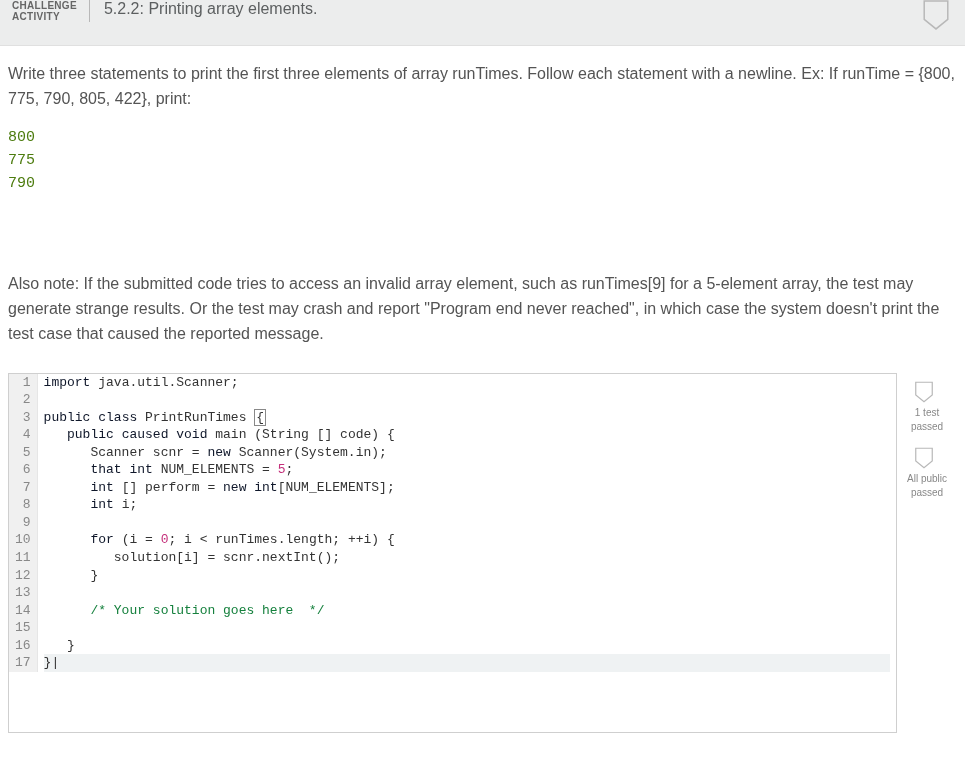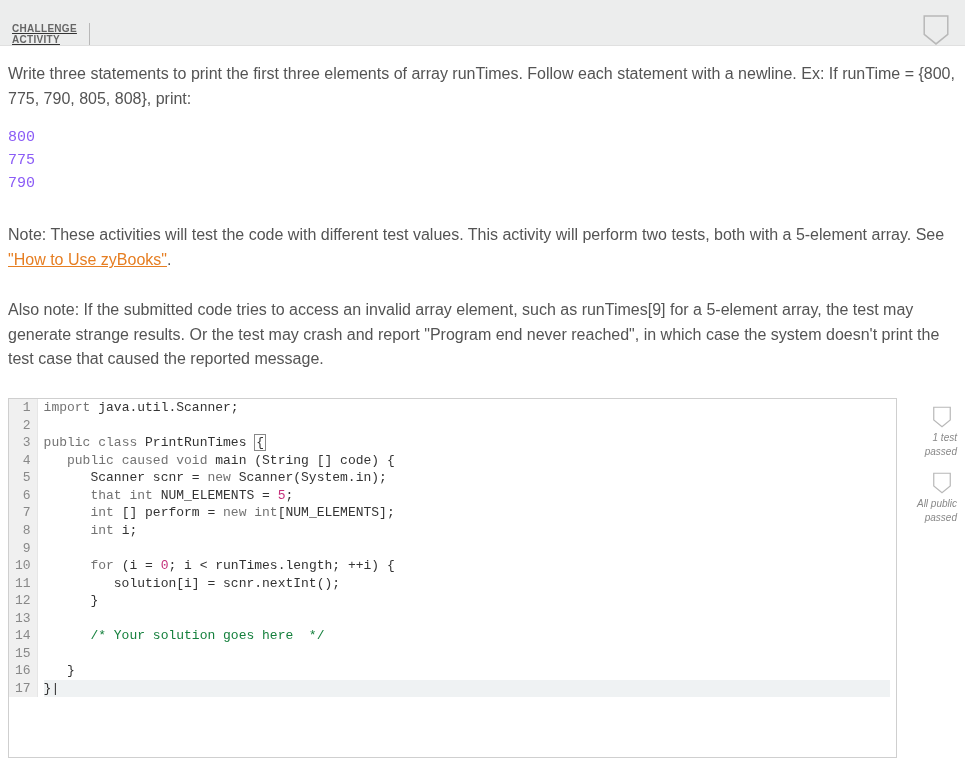--- a/index.html
+++ b/index.html
@@ -8,25 +8,24 @@
     font-family: Arial, Helvetica, sans-serif;
     font-size: 15px;
     color: #333;
     background: #fff;
     width: 965px;
   }
   .header {
     background: #eceded;
     border-bottom: 1px solid #e0e0e0;
     display: flex;
-    align-items: flex-end;
+    align-items: flex-start;
     padding: 0 10px;
     height: 46px;
     position: relative;
-    text-decoration: underline;
   }
   .ch-label {
     font-size: 10px;
     font-weight: bold;
     color: #666;
     letter-spacing: 0.3px;
     line-height: 1.1;
     padding: 0 12px 0 2px;
     border-right: 1px solid #b8b8b8;
   }
@@ -39,21 +38,21 @@
     width: 26px;
     height: 30px;
     margin-left: auto;
     margin-right: 6px;
   }
   .shield.small { width:18px; height:22px; }
   .content { padding: 16px 8px 0 8px; }
   .prompt { color:#545454; line-height:1.55; font-size:16px; }
   .prompt pre {
     font-family: "Consolas","Courier New",monospace;
-    font-size:15px; color:#8b5cf6; margin:14px 0 28px 0;
+    font-size:15px; color:#4d7c0f; margin:14px 0 52px 0;
   }
   .link { color:#e67e22; }
   .editor-row {
     display: flex;
     margin-top: 26px;
     align-items: flex-start;
   }
   .editor-wrap {
     flex: 1;
     border: 1px solid #cfcfcf;
@@ -76,57 +75,54 @@
     line-height: 1.35;
     white-space: pre;
     padding: 0 6px;
     color: #333;
   }
   .editor-table { display: flex; }
   .editor-table .gutter { flex: 0 0 auto; }
   .editor-table .code-lines { flex: 1; min-width:0; }
   .line17 { background:#eff2f3; width:100%; display:inline-block;}
   .code-pad { height: 60px; }
-  .grn { color:#737373; }
+  .grn { color:#0f172a; }
   .num { color:#c42f7a; }
   .cmt { color:#15803d; }
   .cursor-box { border:1px solid #888; padding:0 1px;}
   .side {
     width: 60px;
     font-size: 10px;
     color: #888;
-    text-align: right;
+    text-align: center;
     padding-top: 8px;
-    font-style: italic;
   }
   .side-item { margin-bottom: 14px; }
   .side-item span { display:block; line-height:1.2; margin-top:2px;}
 </style>
 </head>
 <body>
 
 <div class="header">
   <div class="ch-label">
     <div>CHALLENGE</div>
     <div>ACTIVITY</div>
   </div>
+  <div class="ch-title">5.2.2: Printing array elements.</div>
   <svg class="shield" viewBox="0 0 24 28">
     <path d="M1 1 H23 V18 L12 27 L1 18 Z" fill="none" stroke="#b8b8b8" stroke-width="1.4"></path>
   </svg>
 </div>
 
 <div class="content">
   <div class="prompt">
-    <div>Write three statements to print the first three elements of array runTimes. Follow each statement with a newline. Ex: If runTime = {800, 775, 790, 805, 808}, print:</div>
+    <div>Write three statements to print the first three elements of array runTimes. Follow each statement with a newline. Ex: If runTime = {800, 775, 790, 805, 422}, print:</div>
     <pre>800
 775
 790</pre>
-    <div>
-      <span>Note: These activities will test the code with different test values. This activity will perform two tests, both with a 5-element array. See </span><a class="link" href="#">"How to Use zyBooks"</a><span>.</span>
-    </div>
     <br>
     <div>Also note: If the submitted code tries to access an invalid array element, such as runTimes[9] for a 5-element array, the test may generate strange results. Or the test may crash and report "Program end never reached", in which case the system doesn't print the test case that caused the reported message.</div>
   </div>
 
   <div class="editor-row">
     <div class="editor-wrap">
       <div class="editor-table">
         <div class="gutter" id="gutter">1
 2
 3

